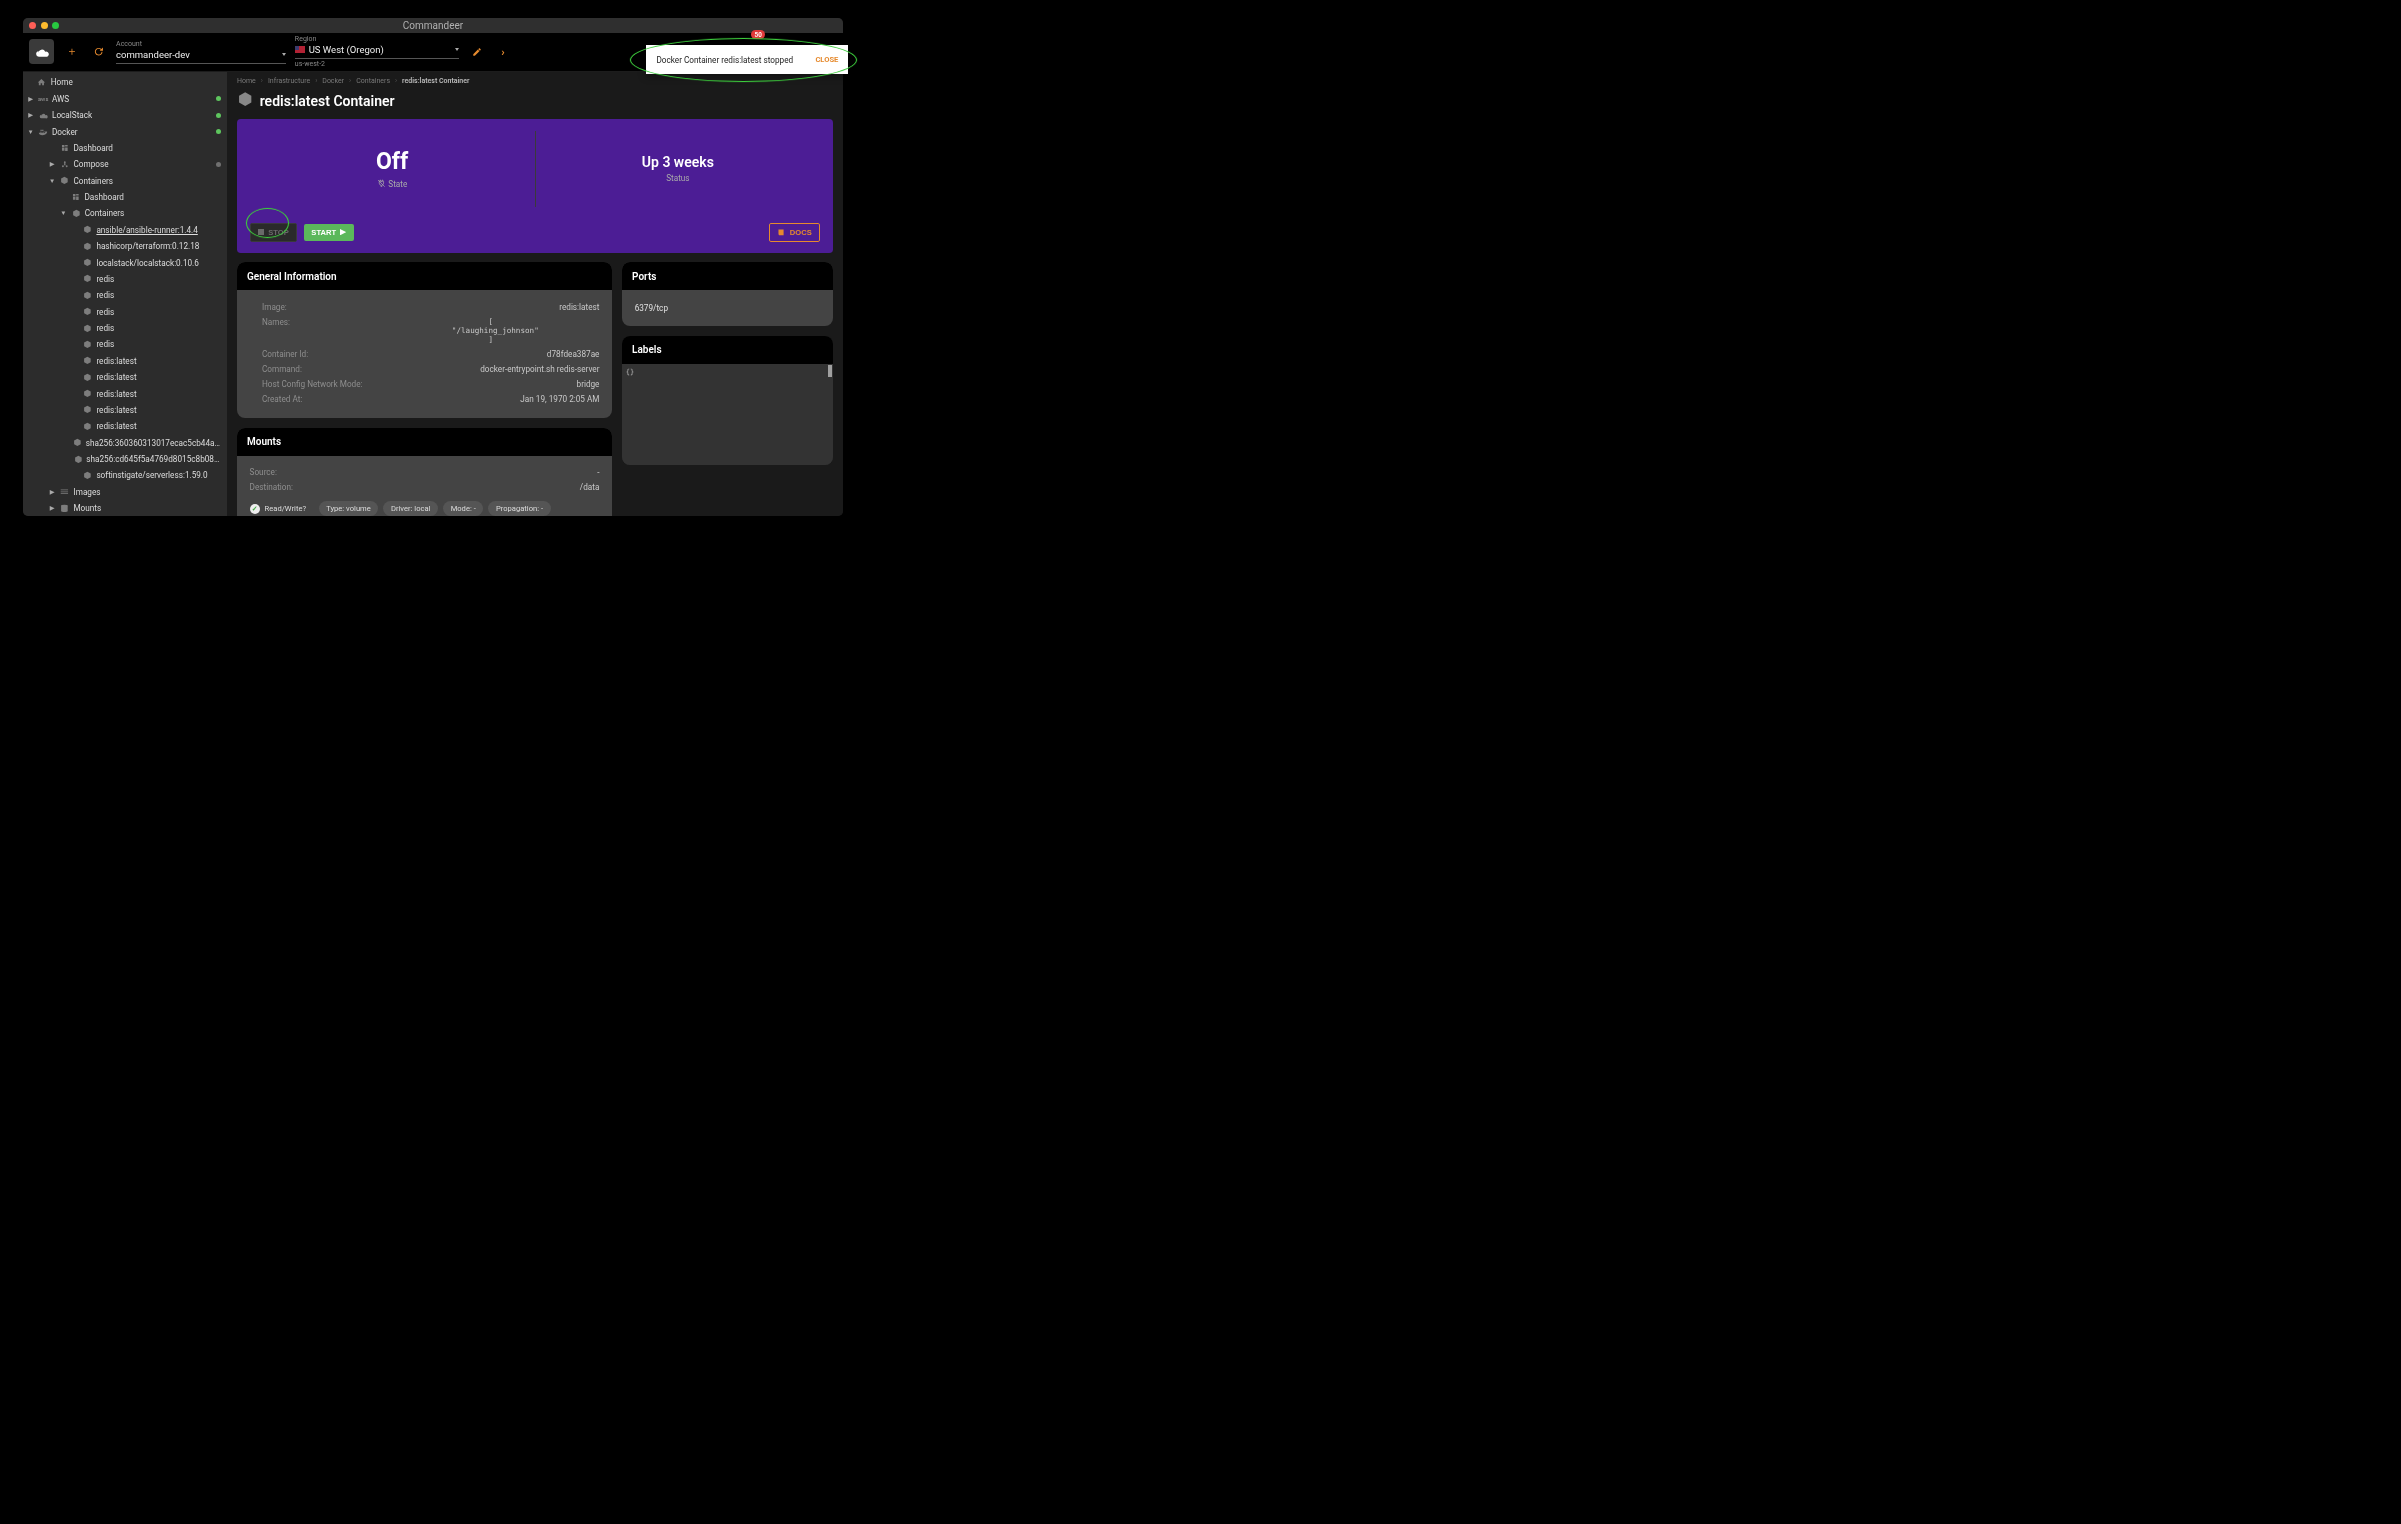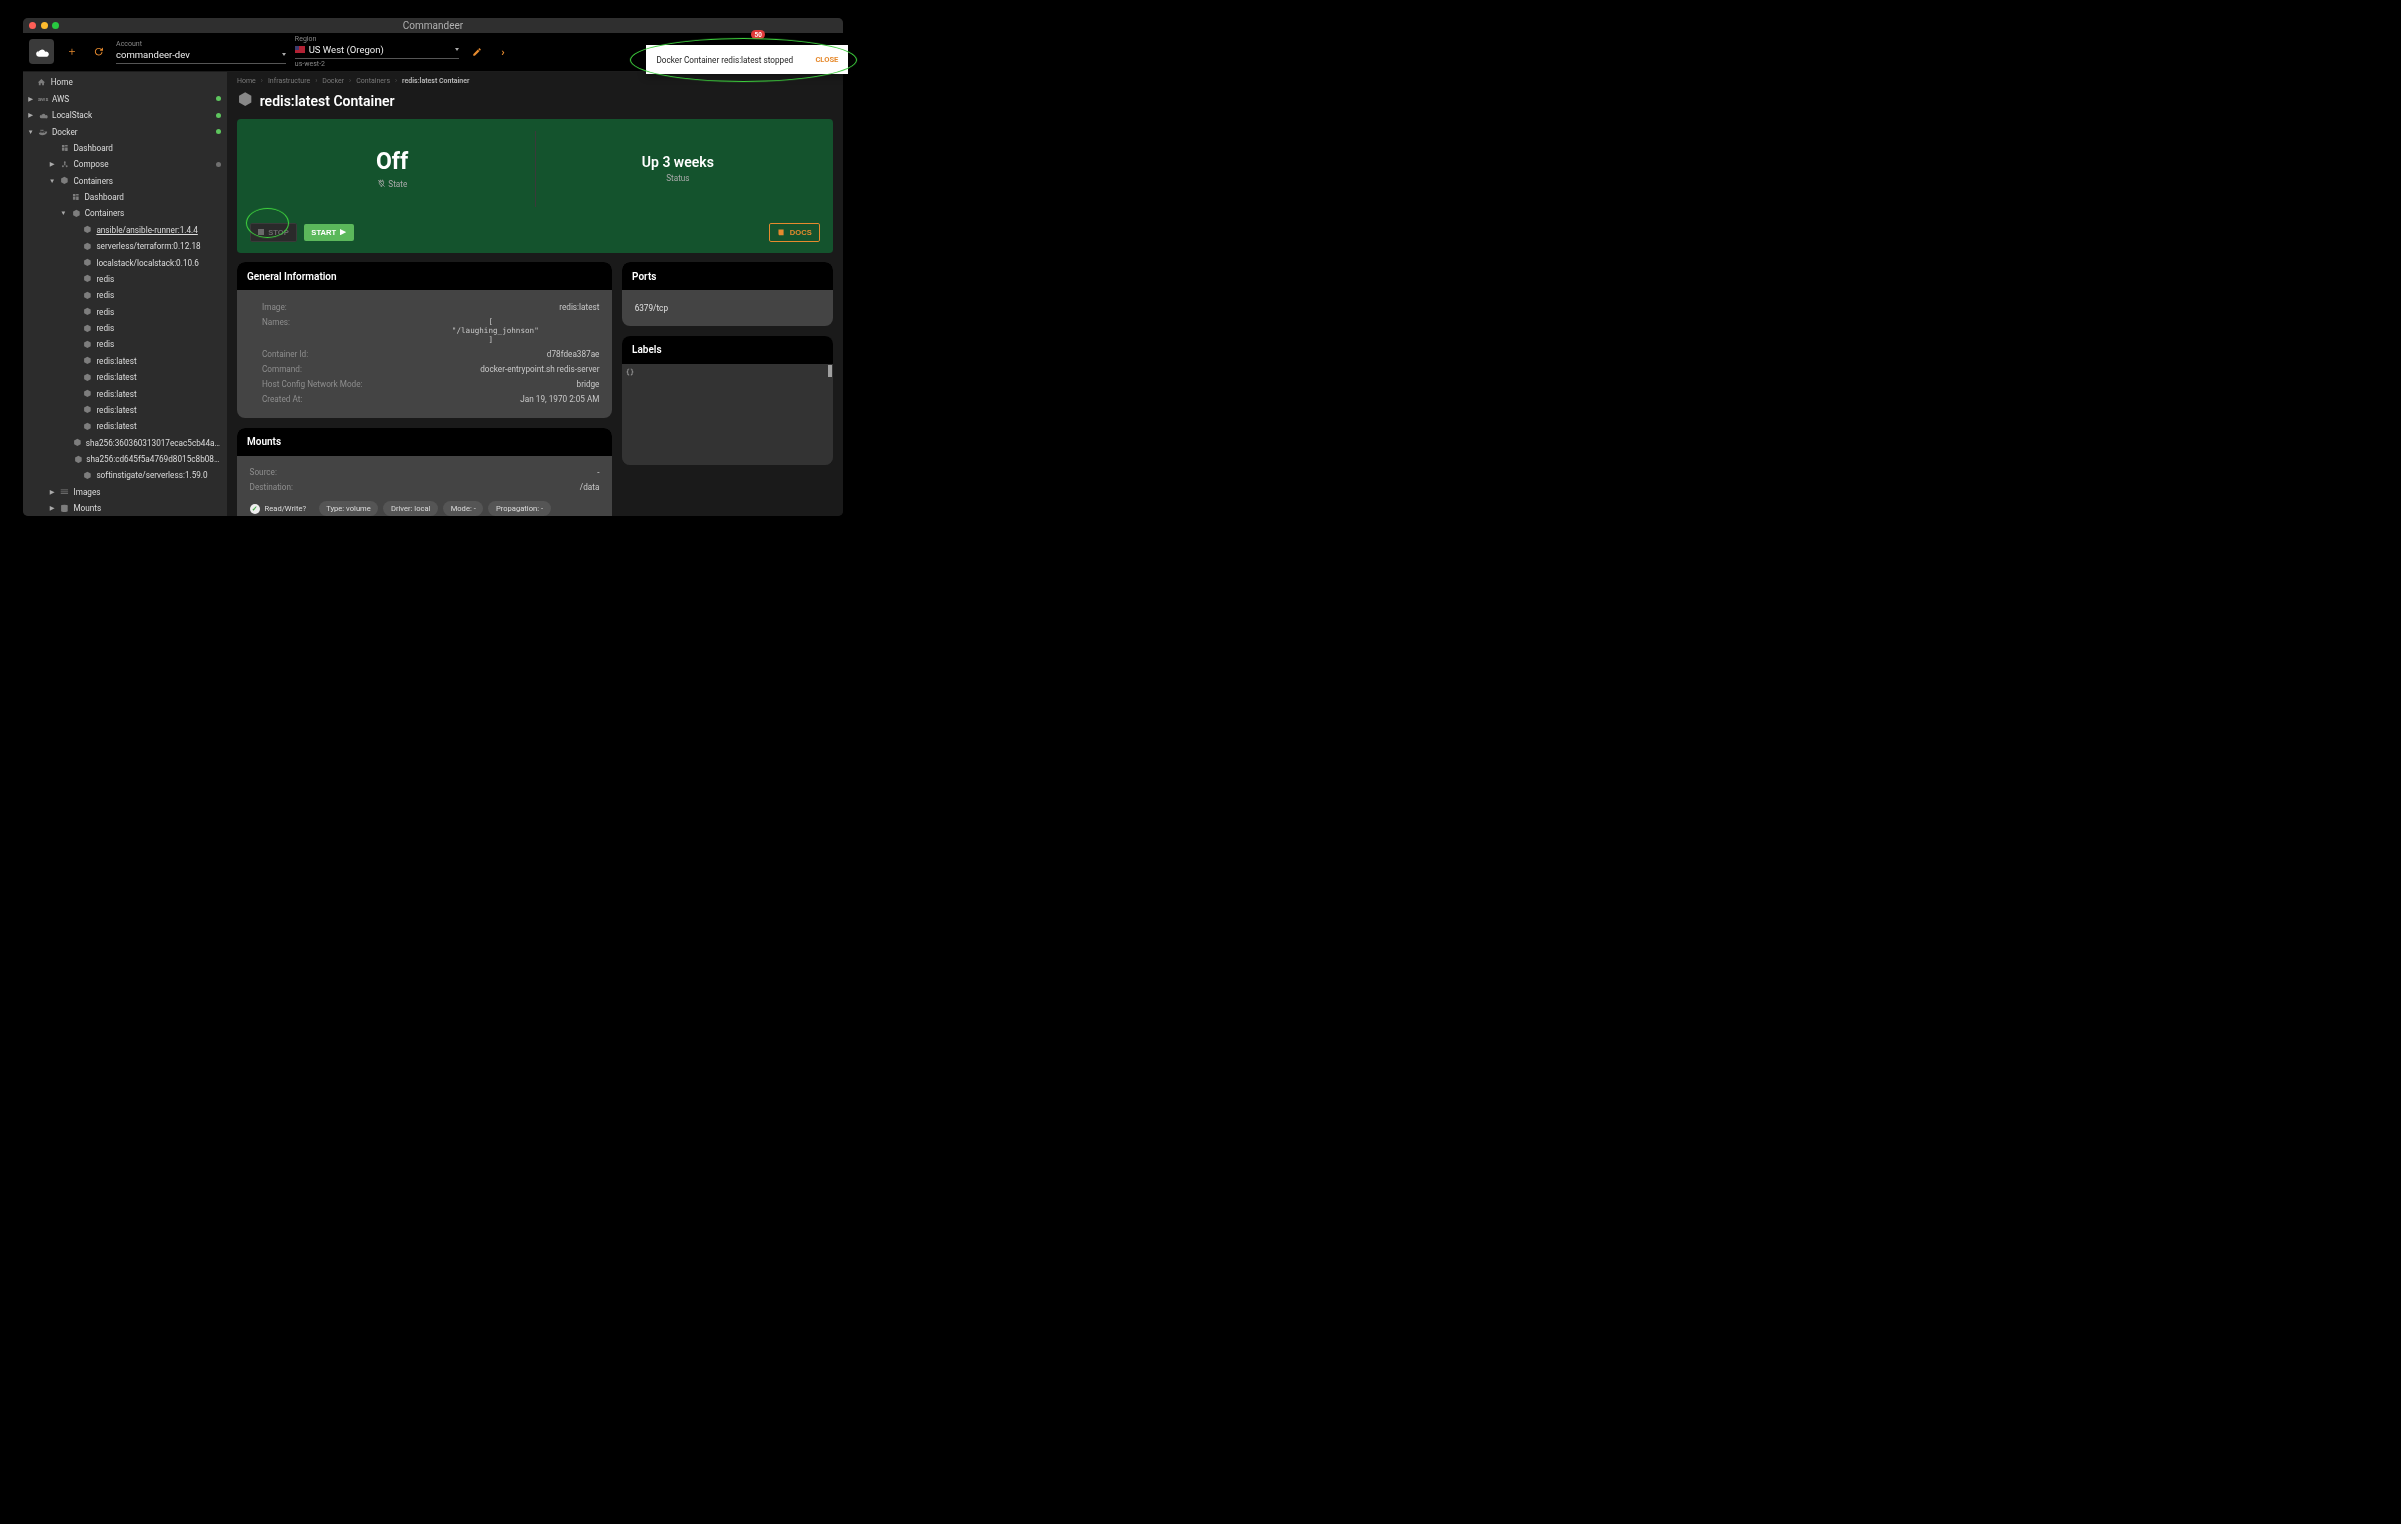--- a/index.html
+++ b/index.html
@@ -134,21 +134,21 @@
     display:flex; align-items:center; gap:6.3px;
     padding: 3.8px 10px 8.8px 10px;
     font-size:14px; color:#fff; font-weight:600;
   }
   .card {
     margin: 0 10px 8.8px 10px;
     border-radius:3.8px;
     overflow:hidden;
   }
   .hero {
-    background:#14532d;
+    background:#4c1d95;
     padding: 11.4px 12.6px 11.4px 12.6px;
   }
   .hero-stats {
     display:flex;
     min-height:76px;
   }
   .hero-stats .col {
     flex:1; display:flex; flex-direction:column; align-items:center; justify-content:center;
     color:#ddd;
   }
@@ -386,21 +386,21 @@
             </span>
             <span style="overflow:hidden;text-overflow:ellipsis;text-decoration:underline;">ansible/ansible-runner:1.4.4</span>
           </li>
           <li>
             <span class="spacer" style="width:52px"></span>
             <span class="icon">
               <svg width="8.8" height="8.8" viewBox="0 0 24 24">
                 <path d="M12 2l9 5v10l-9 5-9-5V7z"></path>
               </svg>
             </span>
-            <span style="overflow:hidden;text-overflow:ellipsis;">serverless/terraform:0.12.18</span>
+            <span style="overflow:hidden;text-overflow:ellipsis;">hashicorp/terraform:0.12.18</span>
           </li>
           <li>
             <span class="spacer" style="width:52px"></span>
             <span class="icon">
               <svg width="8.8" height="8.8" viewBox="0 0 24 24">
                 <path d="M12 2l9 5v10l-9 5-9-5V7z"></path>
               </svg>
             </span>
             <span style="overflow:hidden;text-overflow:ellipsis;">localstack/localstack:0.10.6</span>
           </li>

